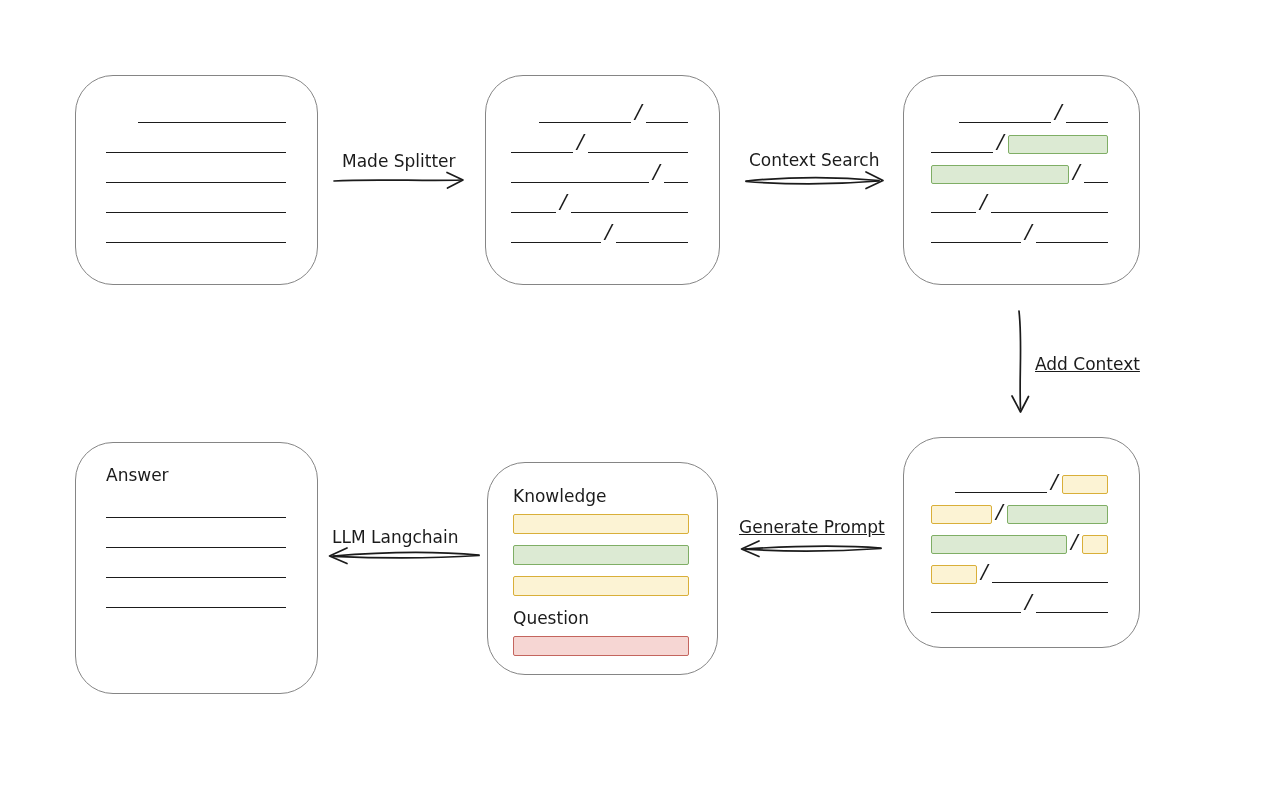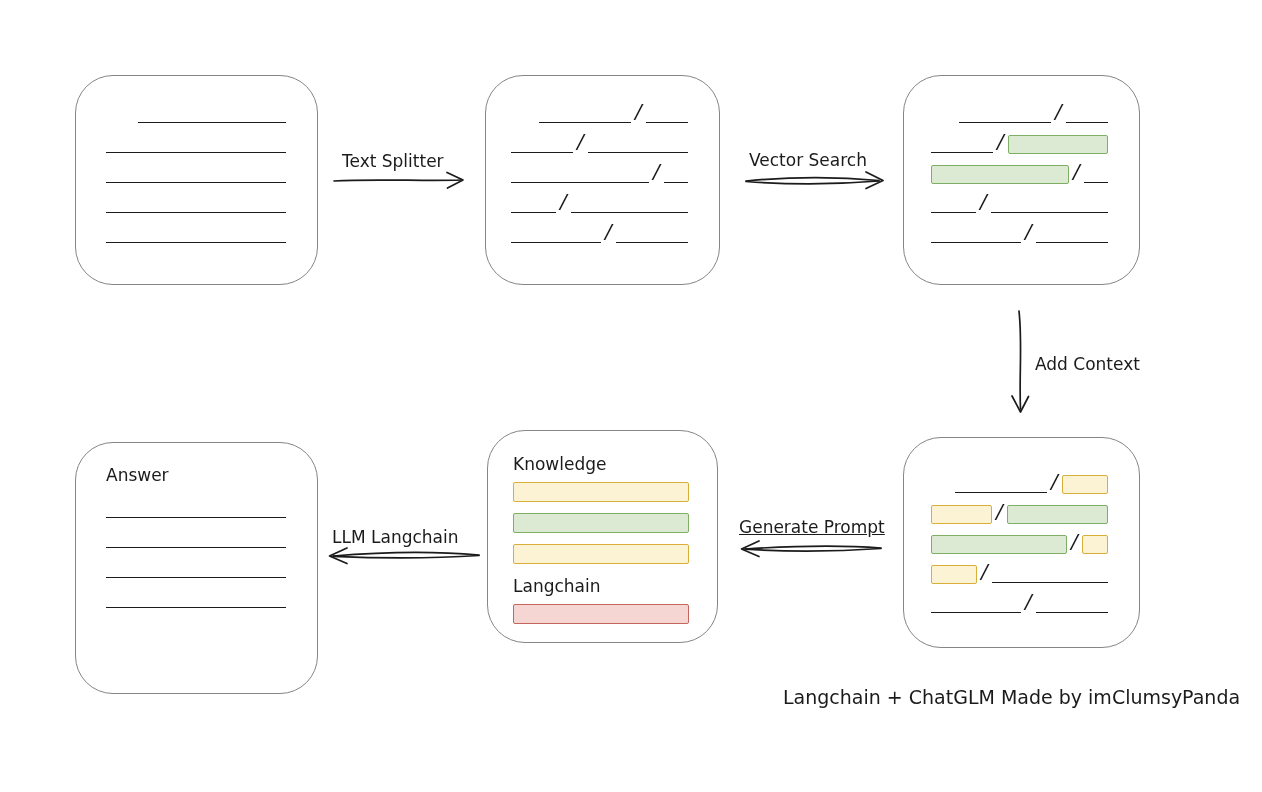--- a/index.html
+++ b/index.html
@@ -10,21 +10,21 @@
   }
   
   .box{
     position:absolute;background:#fff;box-sizing:border-box;
     border:1.5px solid var(--box-border,#858585);border-radius:38px;
   }
   .box1{left:75px;top:75px;width:243px;height:210px;padding:17px 33px 0 30px;}
   .box2{left:485px;top:75px;width:235px;height:210px;padding:17px 30px 0 25px;}
   .box3{left:903px;top:75px;width:237px;height:210px;padding:17px 30px 0 27px;}
   .box4{left:903px;top:437px;width:237px;height:211px;padding:25px 30px 0 27px;}
-  .box5{left:487px;top:430px;width:231px;height:213px;padding:22px 28px 0 25px;}
+  .box5{left:487px;top:462px;width:231px;height:213px;padding:22px 28px 0 25px;}
   .box6{left:75px;top:442px;width:243px;height:252px;padding:21px 33px 0 30px;}
   
   .seg-row{display:flex;align-items:flex-end;height:30px;}
   .seg{display:inline-block;flex:0 0 auto;}
   .seg-sp{height:1px;}
   .seg-ln{height:0;border-bottom:1.9px solid var(--ink,#1b1b1b);}
   .seg-gr{height:19px;background:var(--green-fill,#dcead3);border:1.5px solid var(--green-border,#7fae65);box-sizing:border-box;border-radius:2px;margin-bottom:-1px;}
   .seg-yl{height:19px;background:var(--yellow-fill,#fcf3d4);border:1.5px solid var(--yellow-border,#d9af39);box-sizing:border-box;border-radius:2px;margin-bottom:-1px;}
   .seg-sl{flex:0 0 auto;font-size:20px;line-height:23px;margin:0 4px;font-style:italic;color:var(--ink,#1b1b1b);}
   
@@ -36,21 +36,21 @@
   .pbar.rd{background:var(--red-fill,#f6d6d3);border-color:var(--red-border,#c4655e);}
   .pbar.b1{margin-top:7px;}
   .pbar.b2,.pbar.b3{margin-top:11px;}
   .q-title{margin-top:11px;}
   .pbar.b4{margin-top:7px;}
   .answer-rows{margin-top:2px;}
   
   .flow-label{position:absolute;font-size:17px;line-height:20px;white-space:nowrap;color:var(--ink,#1b1b1b);}
   .lbl-text-splitter{left:342px;top:151px;}
   .lbl-vector-search{left:749px;top:150px;}
-  .lbl-add-context{left:1035px;top:354px;}
+  .lbl-add-context{left:1035px;top:354px;text-decoration:underline;}
   .lbl-generate-prompt{left:739px;top:517px;text-decoration:underline;}
   .lbl-llm-response{left:332px;top:527px;}
   .caption{position:absolute;left:783px;top:686px;font-size:19px;white-space:nowrap;color:var(--ink,#1b1b1b);}
   
   .overlay{position:absolute;left:0;top:0;pointer-events:none;}
   .overlay path{stroke:var(--ink,#1b1b1b);fill:none;stroke-width:1.7;stroke-linecap:round;stroke-linejoin:round;}
 </style>
 </head>
 <body>
 
@@ -186,21 +186,21 @@
         <span class="seg-sl">/</span>
         <span class="seg seg-ln" style="width: 72px;"></span>
       </div>
     </div>
 
   <div class="box box5">
     <div class="box-title">Knowledge</div>
     <div class="pbar yl b1"></div>
     <div class="pbar gr b2"></div>
     <div class="pbar yl b3"></div>
-    <div class="box-title q-title">Langchain</div>
+    <div class="box-title q-title">Question</div>
     <div class="pbar rd b4"></div>
   </div>
 
   <div class="box box6">
     <div class="box-title">Answer</div>
     <div class="answer-rows">
         <div class="seg-row">
           <span class="seg seg-ln" style="width: 180px;"></span>
         </div>
         <div class="seg-row">
@@ -208,21 +208,20 @@
         </div>
         <div class="seg-row">
           <span class="seg seg-ln" style="width: 180px;"></span>
         </div>
         <div class="seg-row">
           <span class="seg seg-ln" style="width: 180px;"></span>
         </div>
       </div>
   </div>
 
-  <div class="flow-label lbl-text-splitter">Text Splitter</div>
-  <div class="flow-label lbl-vector-search">Vector Search</div>
+  <div class="flow-label lbl-text-splitter">Made Splitter</div>
+  <div class="flow-label lbl-vector-search">Context Search</div>
   <div class="flow-label lbl-add-context">Add Context</div>
   <div class="flow-label lbl-generate-prompt">Generate Prompt</div>
   <div class="flow-label lbl-llm-response">LLM Langchain</div>
 
-  <div class="caption">Langchain + ChatGLM Made by imClumsyPanda</div>
 
 </div>
 
 </body></html>

